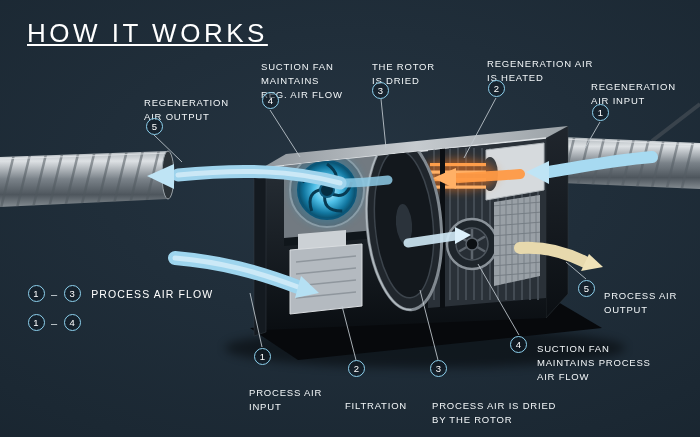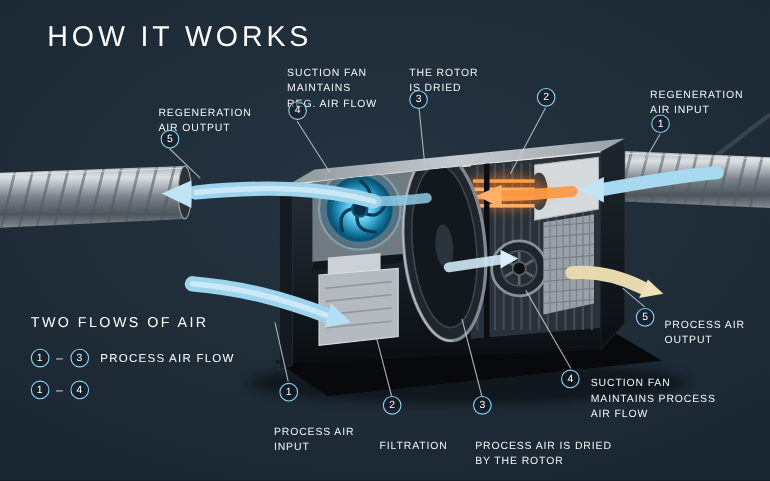--- a/index.html
+++ b/index.html
@@ -3,22 +3,22 @@
 <meta charset="utf-8">
 <style>
   * { margin:0; padding:0; box-sizing:border-box; }
   html,body { background:#0c131a; }
   .stage {
     position:relative; width:700px; height:437px; overflow:hidden;
     font-family:"Liberation Sans", sans-serif; color:#fff;
     background: radial-gradient(130% 120% at 50% 40%, #253441 0%, #1b2833 55%, #131d26 100%);
   }
   .page-title {
-    position:absolute; left:43px; top:18px;
-    font-size:26px; font-weight:500; letter-spacing:3.5px; color:#ffffff;
+    position:absolute; left:27px; top:18px;
+    font-size:26px; font-weight:500; letter-spacing:3.5px; color:#ffffff;text-decoration:underline;
   }
   svg.machine { position:absolute; left:0; top:0; width:700px; height:437px; }
   .co-label {
     position:absolute; font-size:9.5px; letter-spacing:.8px; line-height:1.45;
     white-space:pre-line; color:#f2f6f8; font-weight:400; text-transform:uppercase;margin-top:12px;
   }
   .num-circle {
     position:absolute; width:17px; height:17px; border:1.5px solid #8ed2ef; border-radius:50%;
     display:flex; align-items:center; justify-content:center;
     font-size:9.5px; color:#ffffff; background:rgba(13,24,34,.5); line-height:1;
@@ -285,20 +285,22 @@
 
   <div class="co-label" style="left:261px;top:48px">SUCTION FAN
 MAINTAINS
 REG. AIR FLOW</div>
   <div class="num-circle" style="left:262px;top:92px">4</div>
 
   <div class="co-label" style="left:372px;top:48px">THE ROTOR
 IS DRIED</div>
   <div class="num-circle" style="left:372px;top:82px">3</div>
 
+  <div class="co-label" style="left:487px;top:45px">REGENERATION AIR
+IS HEATED</div>
   <div class="num-circle" style="left:488px;top:80px">2</div>
 
   <div class="co-label" style="left:591px;top:68px">REGENERATION
 AIR INPUT</div>
   <div class="num-circle" style="left:592px;top:104px">1</div>
 
   <div class="num-circle" style="left:254px;top:348px">1</div>
   <div class="co-label" style="left:249px;top:374px">PROCESS AIR
 INPUT</div>
 
@@ -312,21 +314,20 @@
   <div class="num-circle" style="left:510px;top:336px">4</div>
   <div class="co-label" style="left:537px;top:330px">SUCTION FAN
 MAINTAINS PROCESS
 AIR FLOW</div>
 
   <div class="num-circle" style="left:578px;top:280px">5</div>
   <div class="co-label" style="left:604px;top:277px">PROCESS AIR
 OUTPUT</div>
 
   <div class="legend">
-    <div class="legend-title">TWO FLOWS OF AIR</div>
     <div class="legend-item">
       <span class="num-circle inline">1</span>
       <span class="dash">–</span>
       <span class="num-circle inline">3</span>
       <span class="legend-label">PROCESS AIR FLOW</span>
     </div>
     <div class="legend-item">
       <span class="num-circle inline">1</span>
       <span class="dash">–</span>
       <span class="num-circle inline">4</span>

